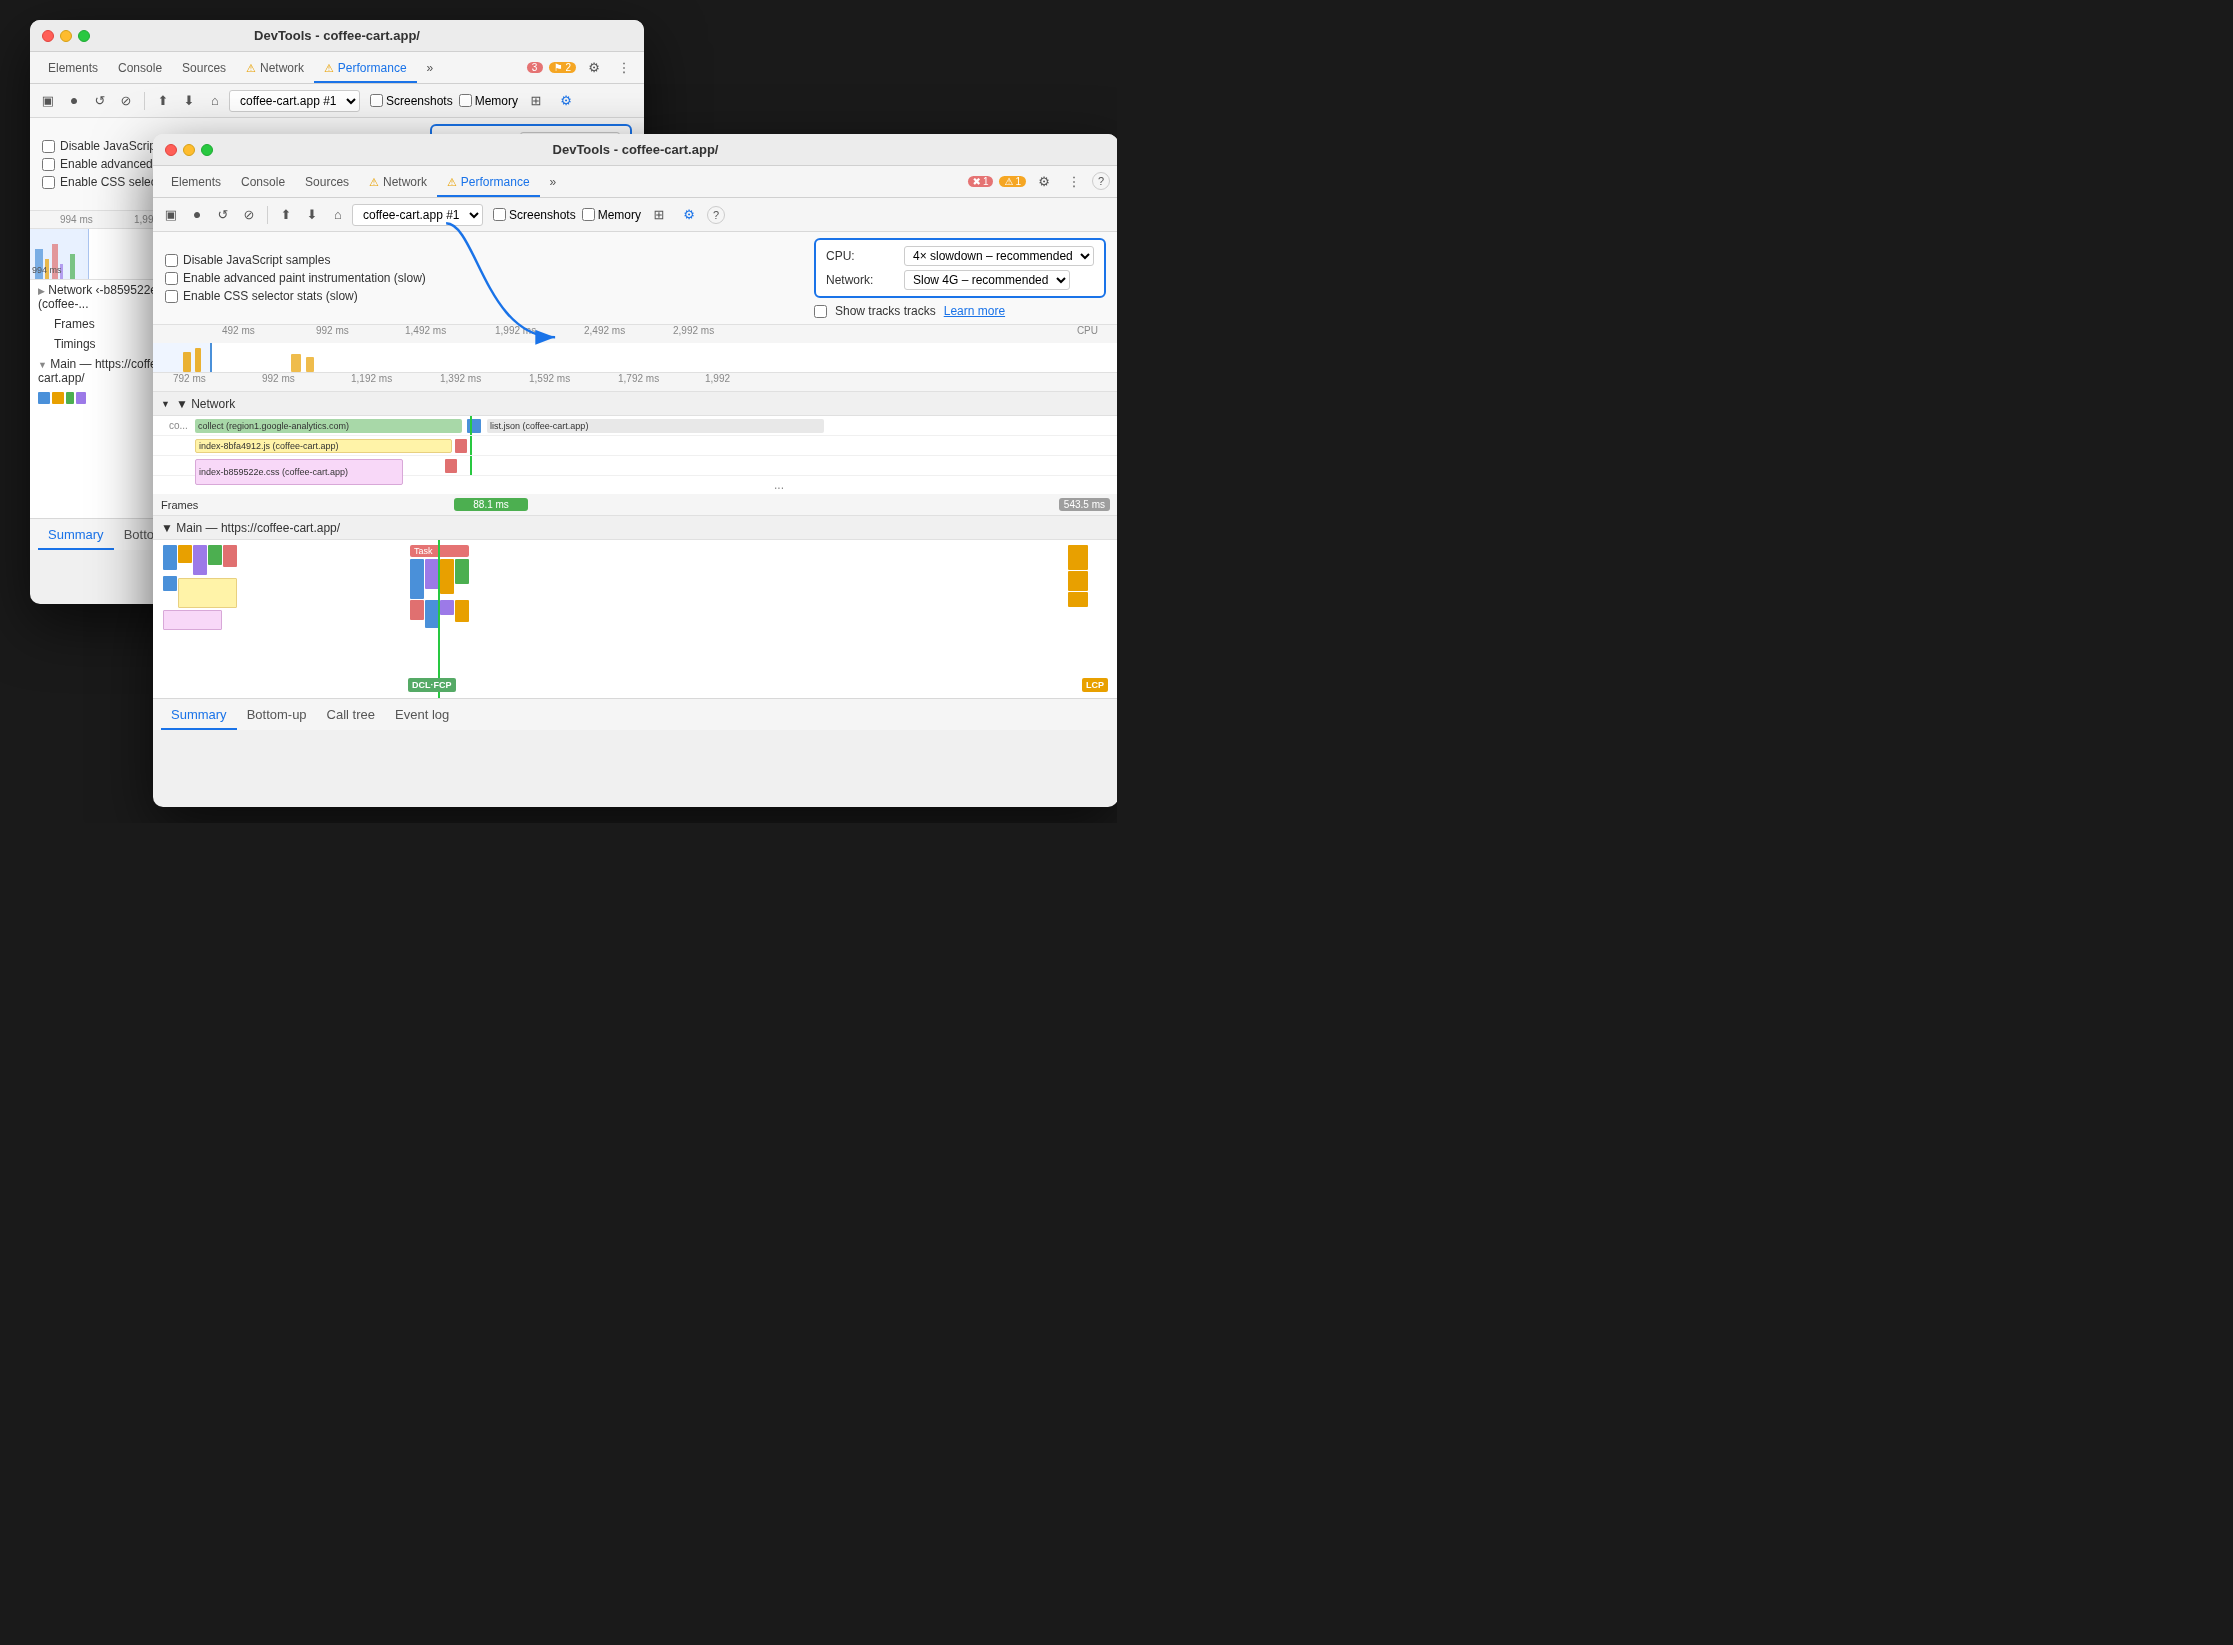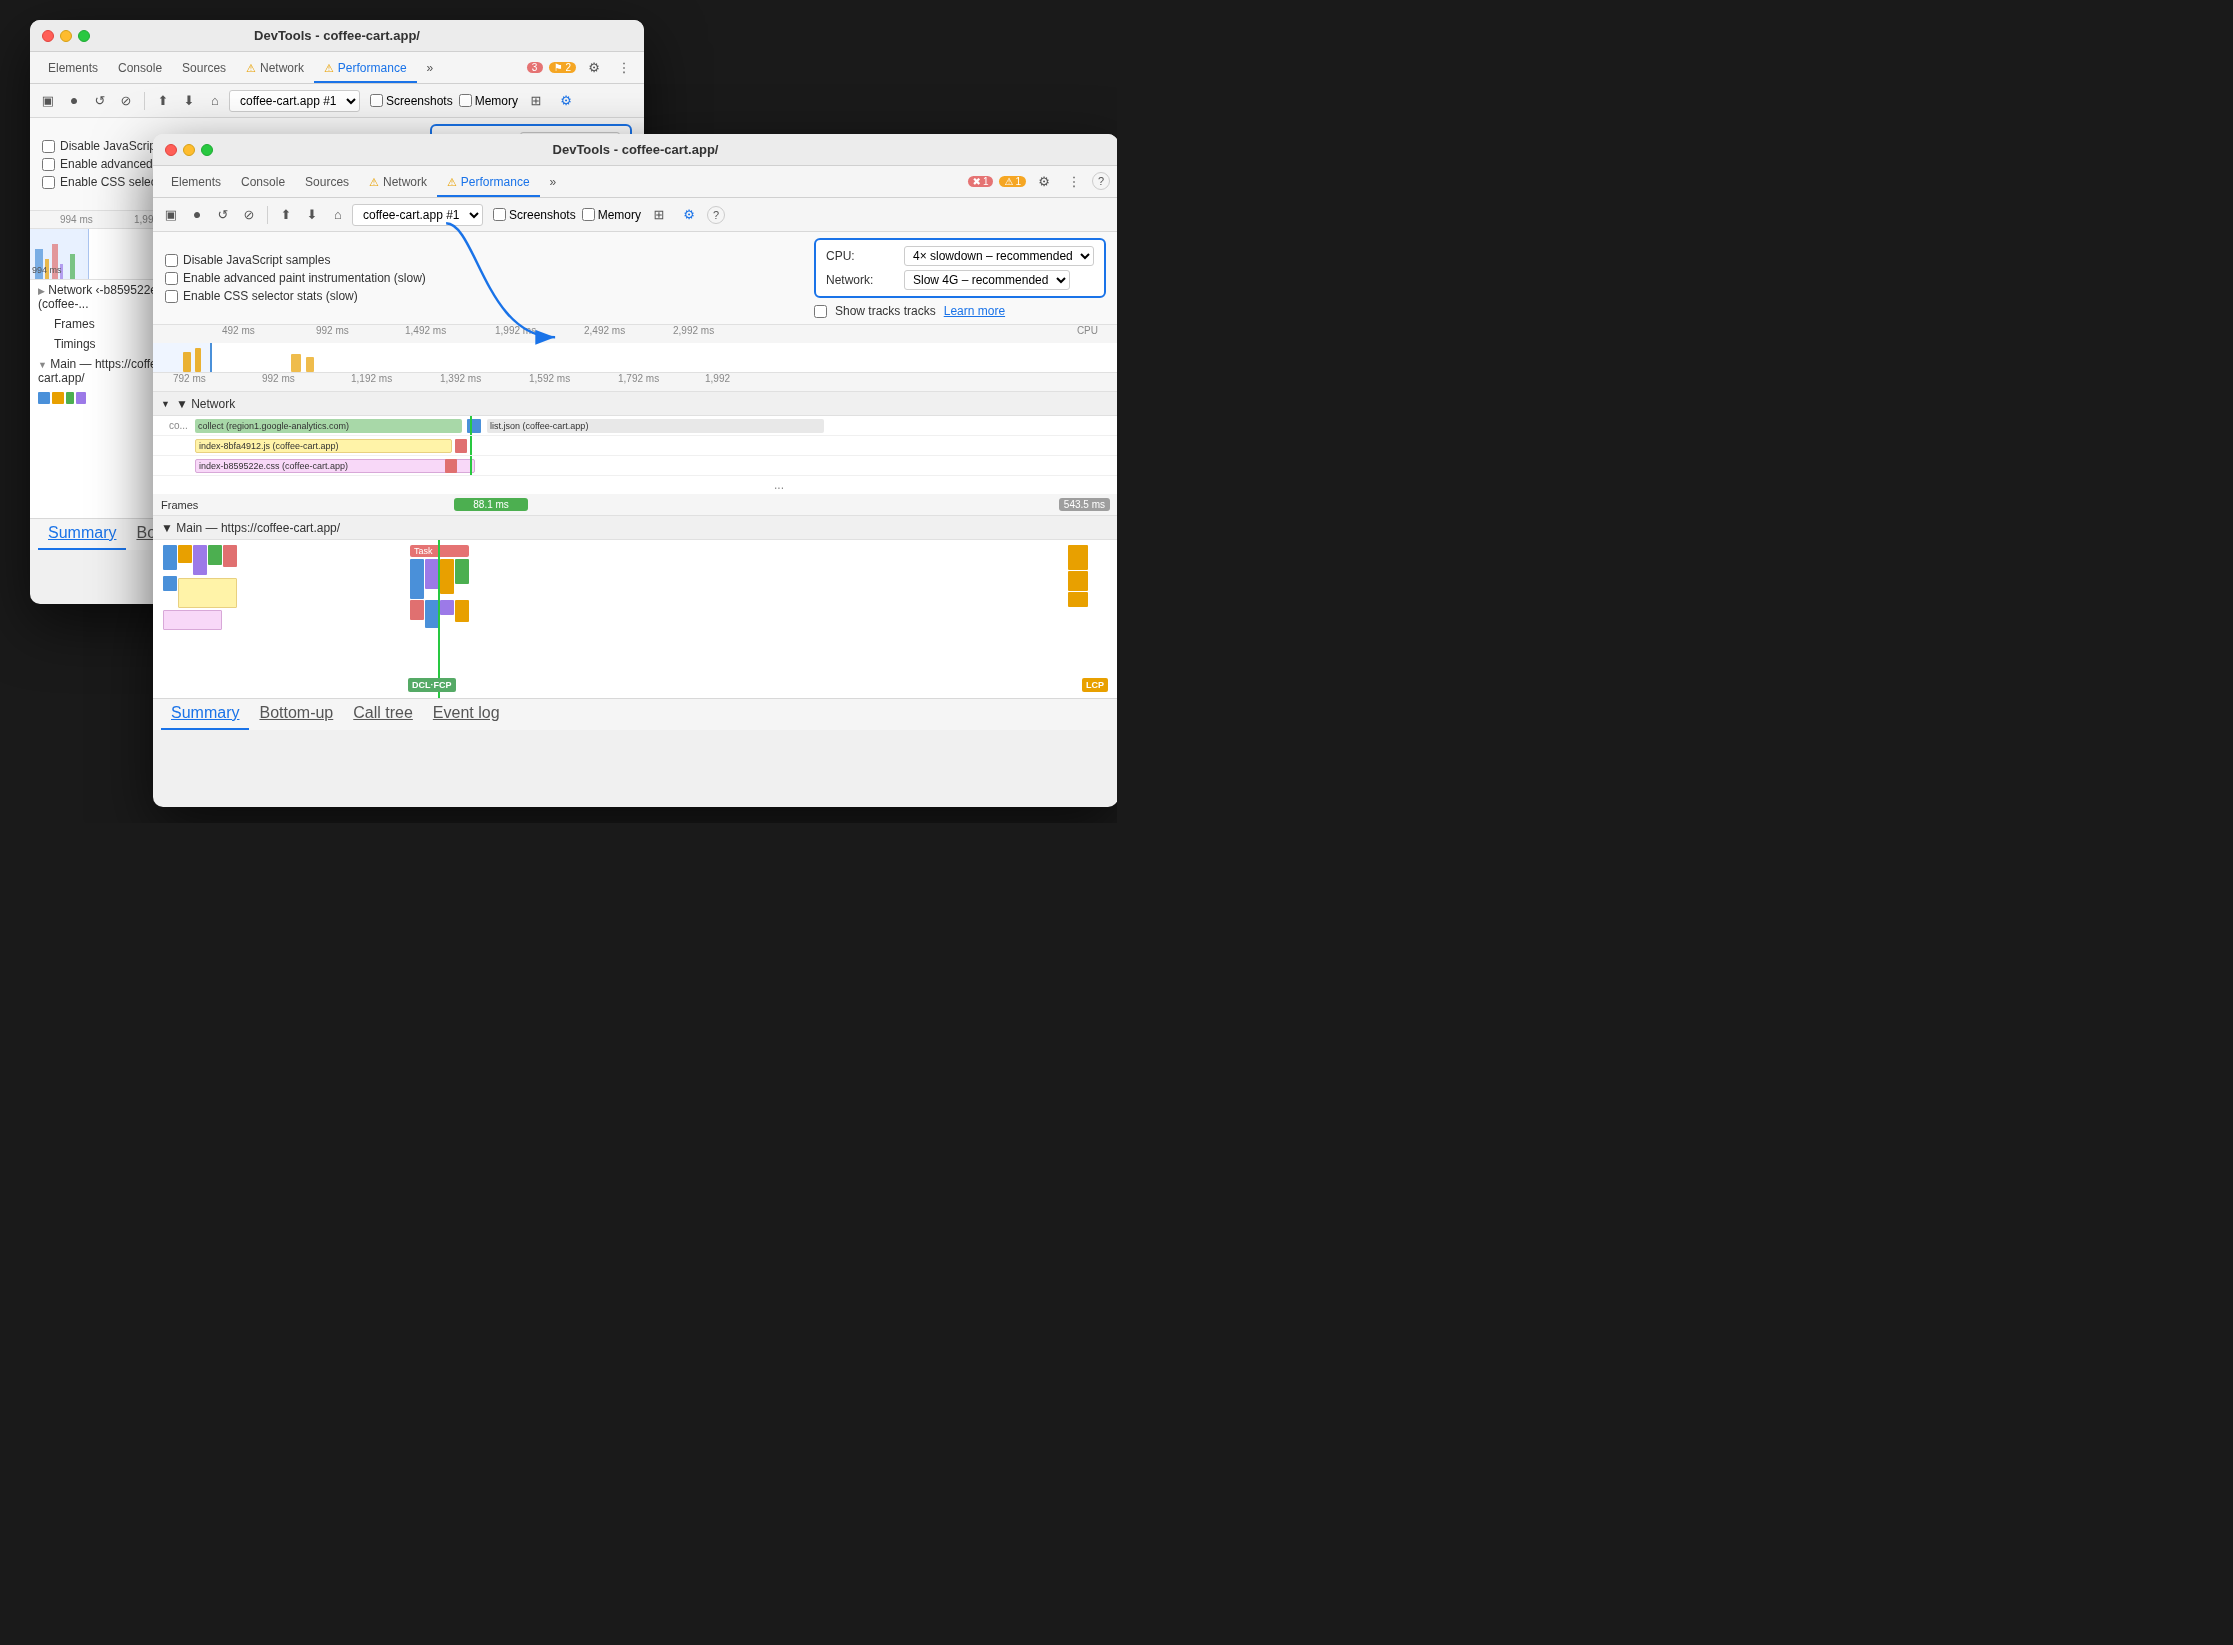--- a/index.html
+++ b/index.html
@@ -249,25 +249,24 @@
     .bottom-tabs {
       height: 32px;
       background: #f5f5f5;
       border-top: 1px solid #d8d8d8;
       display: flex;
       align-items: flex-end;
       padding: 0 8px;
     }
     .bottom-tab {
       padding: 4px 10px 6px;
-      font-size: 16px;
+      font-size: 13px;
       color: #555;
       cursor: pointer;
       border-bottom: 2px solid transparent;
-      text-decoration: underline;
     }
     .bottom-tab.active {
       color: #1a73e8;
       border-bottom: 2px solid #1a73e8;
     }
 
     
     .tree-area {
       background: #fff;
       border-right: 1px solid #e0e0e0;
@@ -703,21 +702,21 @@
         </div>
         <div style="position:absolute;left:270px;top:3px;width:12px;height:14px;background:#e07070;border-radius:1px;"></div>
 
         <div style="position:absolute;left:285px;top:0;bottom:0;width:2px;background:#28c840;"></div>
       </div>
     </div>
 
     <div class="network-track" style="height:20px;">
       <div class="track-label"></div>
       <div class="track-content" style="position:relative;">
-        <div style="position:absolute;left:10px;top:3px;width:280px;height:14px;background:#f8d8f8;border:1px solid #d8a8d8;border-radius:2px;display:flex;align-items:center;padding:0 3px;font-size:9px;color:#333;overflow:hidden;white-space:nowrap;">
+        <div style="position:absolute;left:10px;top:3px;width:208px;height:14px;background:#f8d8f8;border:1px solid #d8a8d8;border-radius:2px;display:flex;align-items:center;padding:12px 3px;font-size:9px;color:#333;overflow:hidden;white-space:nowrap;">
           index-b859522e.css (coffee-cart.app)
         </div>
         <div style="position:absolute;left:260px;top:3px;width:12px;height:14px;background:#e07070;border-radius:1px;"></div>
 
         <div style="position:absolute;left:285px;top:0;bottom:0;width:2px;background:#28c840;"></div>
       </div>
     </div>
 
     <div style="text-align:center;font-size:12px;color:#888;padding:2px 0;padding-left:287px;">...</div>
   </div>

